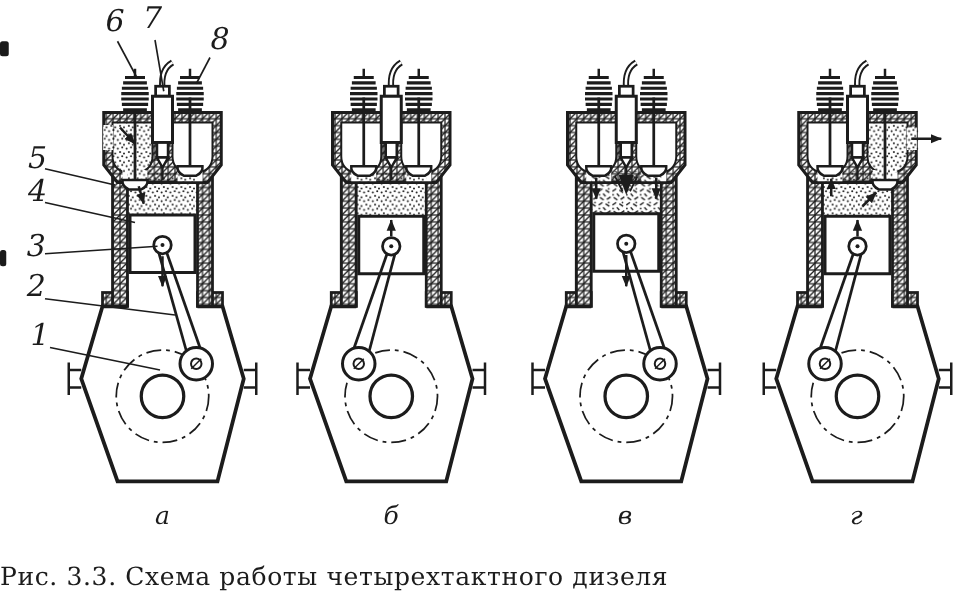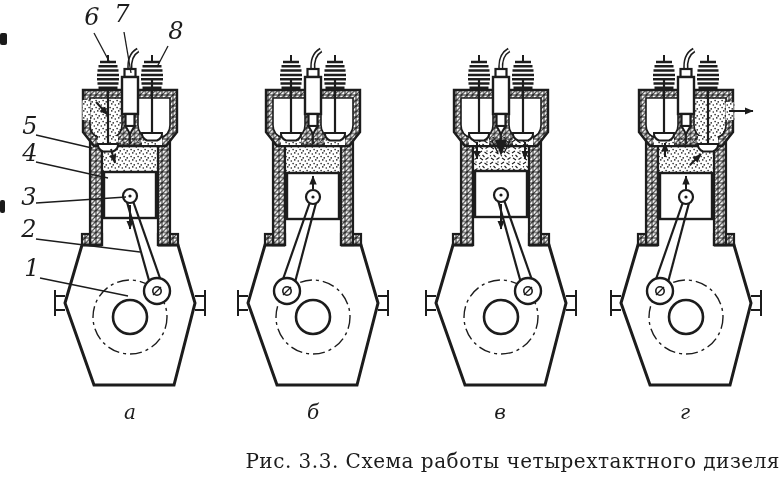--- a/index.html
+++ b/index.html
@@ -11,21 +11,21 @@
   svg.figure{position:absolute;left:0;top:0;stroke:var(--ink,#1c1c1c);}
   .digit{
     position:absolute;font-style:italic;font-size:24px;line-height:1;
     transform:translate(-50%,-50%);color:var(--ink,#1c1c1c);white-space:nowrap;
   }
   .letter{
     position:absolute;font-style:italic;font-size:20px;line-height:1;
     transform:translate(-50%,-50%);color:var(--ink,#1c1c1c);
   }
   .caption{
-    position:absolute;left:0;top:449px;width:780px;text-align:right;
+    position:absolute;left:0;top:449px;width:780px;text-align:left;
     font-size:20px;color:var(--ink,#1c1c1c);letter-spacing:0.5px;
   }
 </style>
 </head>
 <body>
 
 <div class="page">
 
 <svg class="figure" width="780" height="489" viewBox="0 0 780 489" fill="none">
   <defs>

